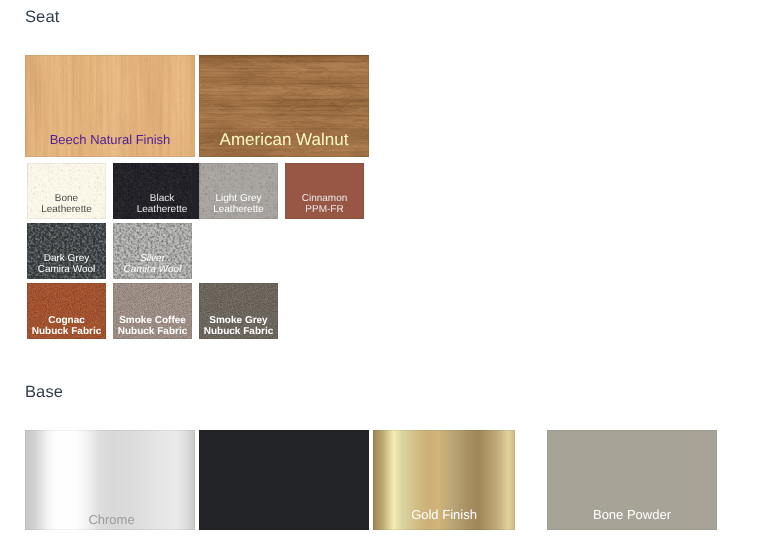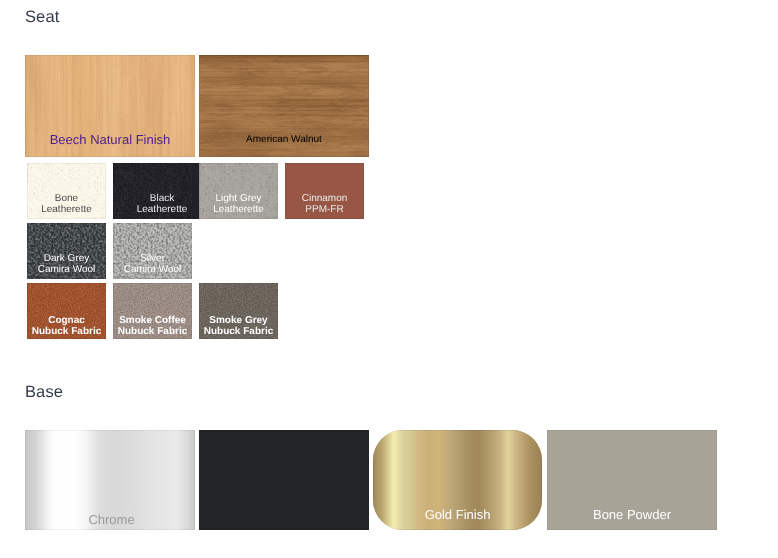--- a/index.html
+++ b/index.html
@@ -115,21 +115,21 @@
             </defs>
             <rect width="170" height="102" fill="#b08052"></rect>
             <rect width="170" height="102" fill="url(#wal1b)"></rect>
             <rect width="170" height="102" filter="url(#wal1w)" opacity=".5"></rect>
             <rect width="170" height="102" filter="url(#wal1d)" opacity=".55"></rect>
             <rect width="170" height="102" filter="url(#wal1g)" opacity=".35"></rect>
             <rect width="170" height="102" filter="url(#wal1l)" opacity=".50"></rect>
             <rect width="170" height="102" filter="url(#wal1h)" opacity=".30"></rect>
           </svg>
         </div>
-        <div class="label" style="bottom: 11.5px; font-size: 10px; line-height: 11.2px; color: #000000; font-weight: normal;">American Walnut</div>
+        <div class="label" style="bottom: 11.5px; font-size: 17px; line-height: 11.2px; color: #fef9c3; font-weight: normal;">American Walnut</div>
       </div>
     </div>
     <div class="group">
       <div class="swatch" style="left: 27px; top: 163px; width: 79px; height: 56px; background: rgb(252, 248, 233);">
         <div class="tex">
           <svg width="79" height="56" viewBox="0 0 79 56" preserveAspectRatio="none" xmlns="http://www.w3.org/2000/svg" style="display:block">
             <defs>
               <filter id="lth2n" x="0" y="0" width="100%" height="100%" color-interpolation-filters="sRGB">
                 <feTurbulence type="turbulence" baseFrequency="0.33 0.30" numOctaves="2" seed="3" result="n"></feTurbulence>
                 <feColorMatrix in="n" type="matrix" values="0 0 0 0 0  0 0 0 0 0  0 0 0 0 0  0 0 1.6 0 -0.12" result="a"></feColorMatrix>
@@ -232,21 +232,21 @@
               </filter>
             </defs>
             <rect width="79" height="56" fill="#3f4446"></rect>
             <rect width="79" height="56" filter="url(#wol5n)" opacity="0.4"></rect>
             <rect width="79" height="56" filter="url(#wol5m)" opacity="0.36"></rect>
           </svg>
         </div>
         <div class="label" style="bottom: 3.5px; font-size: 10px; line-height: 11.2px; color: rgb(255, 255, 255); font-weight: normal;">Dark Grey
 Camira Wool</div>
       </div>
-      <div class="swatch" style="left: 113px; top: 223px; width: 79px; height: 56px; background: rgb(173, 173, 171);">
+      <div class="swatch" style="left: 113px; top: 223px; width: 79px; height: 56px; background: rgb(173, 173, 171); font-style: italic;">
         <div class="tex">
           <svg width="79" height="56" viewBox="0 0 79 56" preserveAspectRatio="none" xmlns="http://www.w3.org/2000/svg" style="display:block">
             <defs>
               <filter id="wol6n" x="0" y="0" width="100%" height="100%" color-interpolation-filters="sRGB">
                 <feTurbulence type="fractalNoise" baseFrequency="0.45" numOctaves="3" seed="17" result="n"></feTurbulence>
                 <feColorMatrix in="n" type="matrix" values="0 0 0 0 0  0 0 0 0 0  0 0 0 0 0  0 0 2.2 0 -0.95" result="a"></feColorMatrix>
                 <feComponentTransfer in="a">
                   <feFuncA type="table" tableValues="0 0.45 1"></feFuncA>
                 </feComponentTransfer>
               </filter>
@@ -353,21 +353,21 @@
               </linearGradient>
             </defs>
             <rect width="170" height="100" fill="url(#chr10)"></rect>
           </svg>
         </div>
         <div class="label" style="bottom: 4.5px; transform: translateZ(0px) translateX(1.5px); font-size: 13px; line-height: 11.2px; color: rgb(155, 155, 155); font-weight: normal;">Chrome</div>
       </div>
       <div class="swatch" style="left: 199px; top: 430px; width: 170px; height: 100px; background: rgb(34, 36, 39);">
         <div class="tex"></div>
       </div>
-      <div class="swatch" style="left: 373px; top: 430px; width: 169px; height: 100px; background: rgb(197, 177, 132); border-radius: 30px;">
+      <div class="swatch" style="left: 373px; top: 430px; width: 142px; height: 100px; background: rgb(197, 177, 132);">
         <div class="tex">
           <svg width="169" height="100" viewBox="0 0 169 100" preserveAspectRatio="none" xmlns="http://www.w3.org/2000/svg" style="display:block">
             <defs>
               <linearGradient id="gld11" x1="0" y1="0" x2="1" y2="0">
                 <stop offset="0.000" stop-color="#9d8559"></stop>
                 <stop offset="0.055" stop-color="#bba870"></stop>
                 <stop offset="0.095" stop-color="#ddd295"></stop>
                 <stop offset="0.122" stop-color="#f3ecb3"></stop>
                 <stop offset="0.150" stop-color="#e6dea6"></stop>
                 <stop offset="0.180" stop-color="#d9d29f"></stop>

